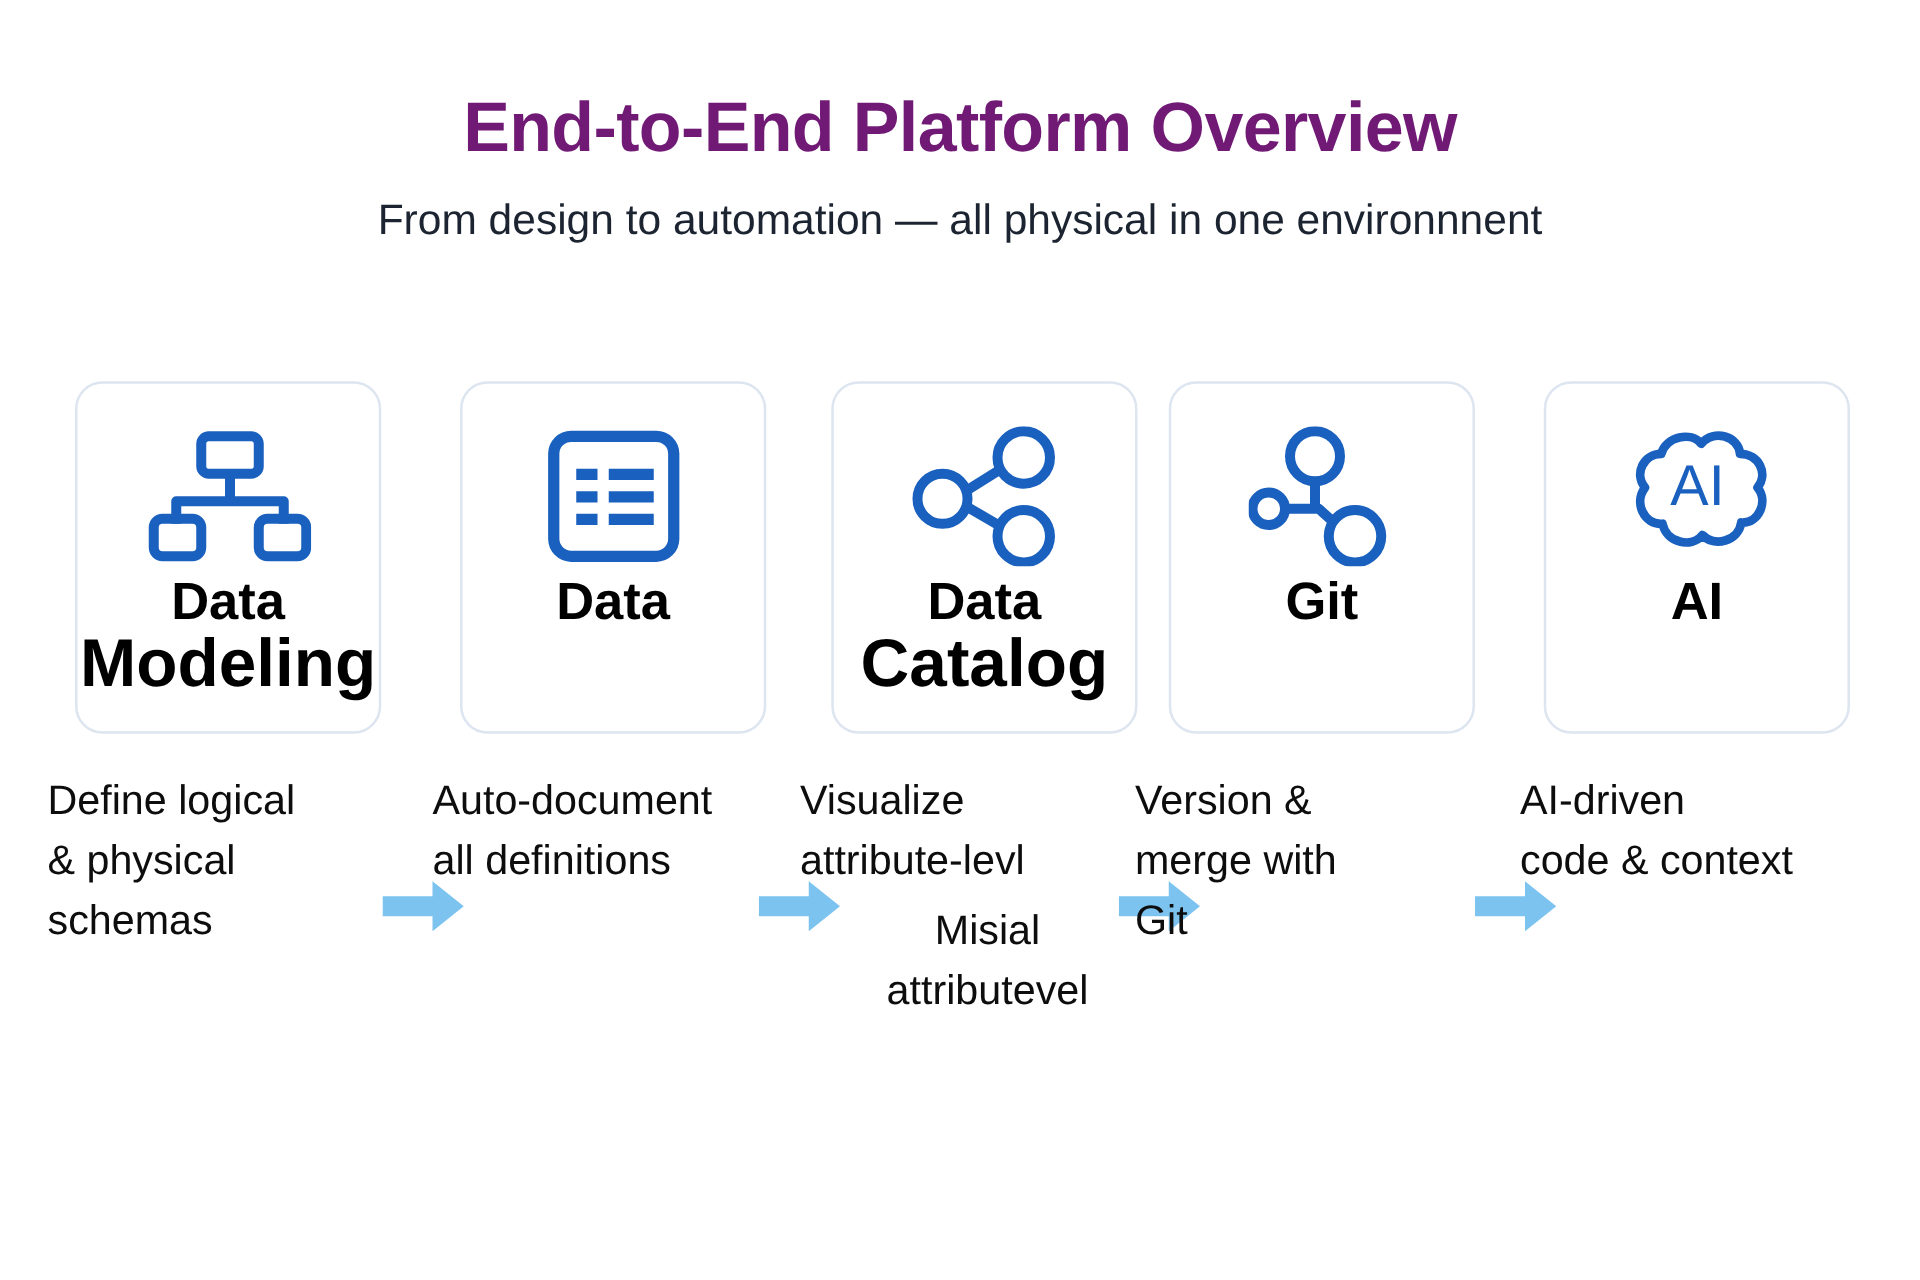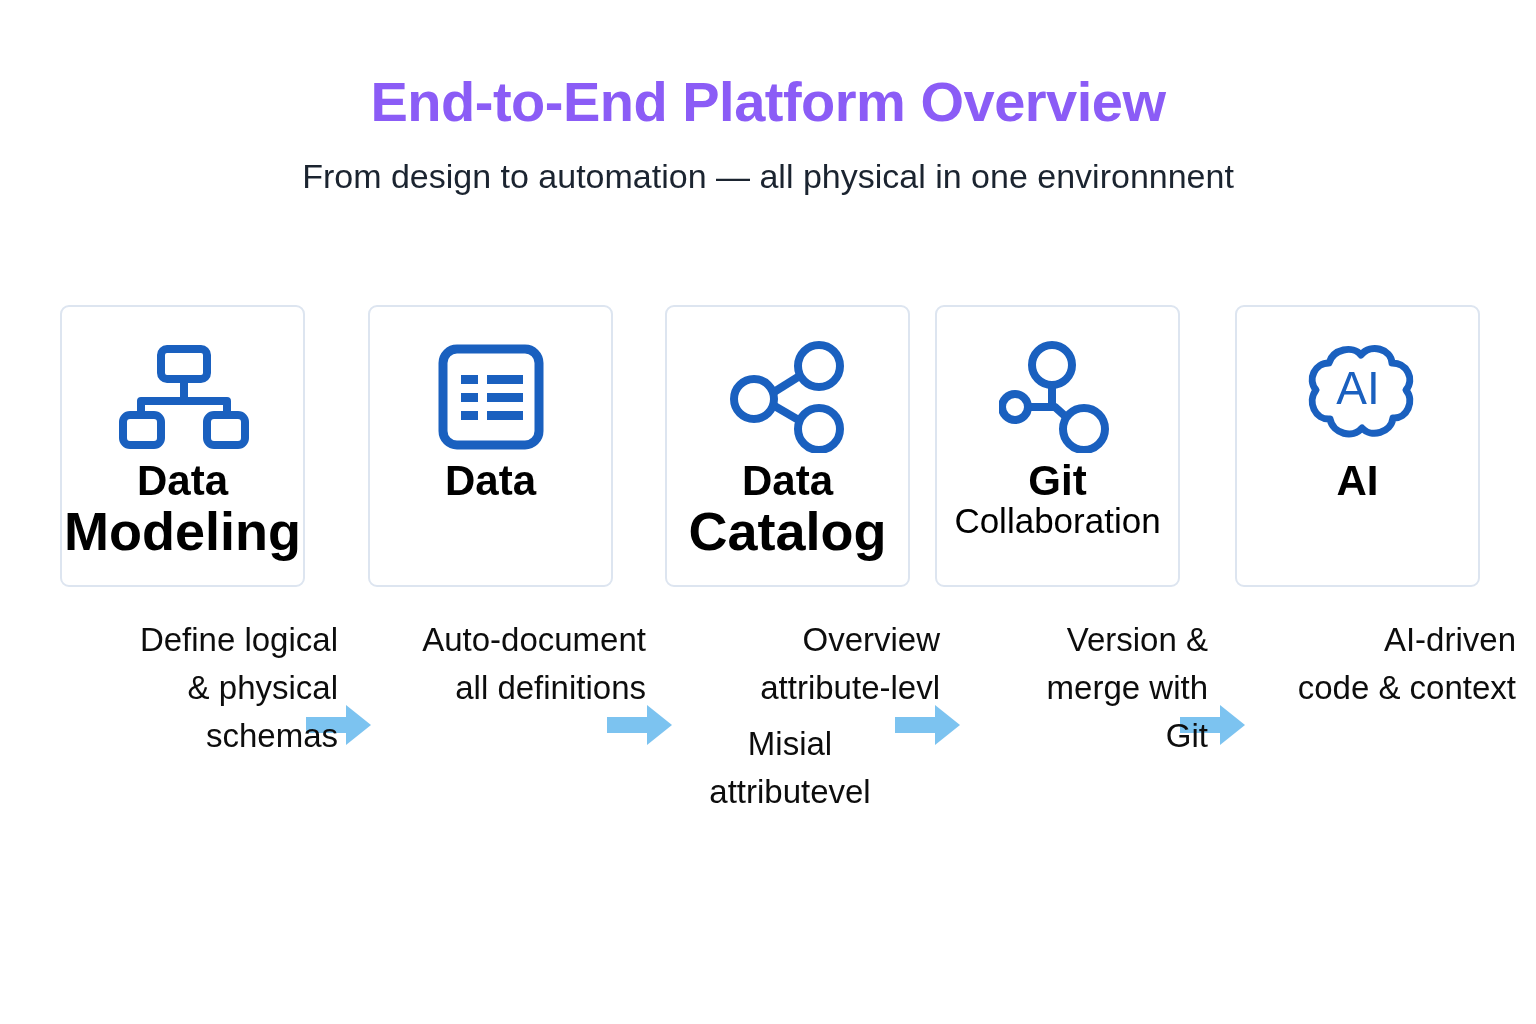--- a/index.html
+++ b/index.html
@@ -18,21 +18,21 @@
 
   
   .header {
     text-align: center;
     padding-top: 72px;
   }
   .page-title {
     font-size: 56px;
     font-weight: 700;
     letter-spacing: -0.5px;
-    color: #8b5cf6;
+    color: #701a75;
     margin: 0;
     line-height: 1.08;
   }
   .page-subtitle {
     font-size: 34px;
     font-weight: 400;
     color: #1b2430;
     margin: 26px 0 0 0;
     line-height: 1.1;
   }
@@ -46,21 +46,21 @@
     height: 285px;
   }
 
   .card {
     position: absolute;
     top: 0;
     width: 245px;
     height: 282px;
     box-sizing: border-box;
     border: 2px solid #dde5f0;
-    border-radius: 9px;
+    border-radius: 22px;
     background: #ffffff;
   }
   .card-inner {
     position: absolute;
     left: -14px;
     right: -14px;
     top: 34px;
     display: flex;
     flex-direction: column;
     align-items: center;
@@ -99,21 +99,21 @@
     position: absolute;
     top: 398px;
     width: 66px;
     height: 44px;
   }
 
   
   .caption {
     position: absolute;
     width: 300px;
-    text-align: right;
+    text-align: left;
     font-size: 33px;
     font-weight: 400;
     line-height: 1.46;
     color: #0d0d0d;
     white-space: pre-line;
   }
   .caption-extra {
     position: absolute;
     width: 300px;
     text-align: center;
@@ -195,21 +195,20 @@
         <svg width="118" height="112" viewBox="0 0 118 112" fill="none" aria-hidden="true">
           <path d="M53 34 V 66" stroke="#1a60bf" stroke-width="8"></path>
           <path d="M30 66 H 56 L 76 84" stroke="#1a60bf" stroke-width="8" fill="none" stroke-linejoin="round"></path>
           <circle cx="53" cy="24" r="20" stroke="#1a60bf" stroke-width="8" fill="#fff"></circle>
           <circle cx="16" cy="66" r="13" stroke="#1a60bf" stroke-width="8" fill="#fff"></circle>
           <circle cx="85" cy="88" r="21" stroke="#1a60bf" stroke-width="8" fill="#fff"></circle>
         </svg>
       </div>
       <div class="card-title">
         <span class="title-line1">Git</span>
-        <span class="title-line2 small">Collaboration</span>
       </div>
     </div>
   </div>
 
   <div class="card" style="left:1235px;">
     <div class="card-inner">
       <div class="icon-wrap">
         <svg width="126" height="112" viewBox="0 0 126 112" fill="none" aria-hidden="true">
           <path d="M34 22 C 38 8 58 4 66 14 C 76 2 96 8 97 22 C 112 22 120 38 111 49
                    C 120 60 112 78 98 77 C 96 92 76 97 67 87 C 58 98 38 93 35 78
@@ -243,21 +242,21 @@
       <path d="M0 14 H 40 V 2 L 65 22 L 40 42 V 30 H 0 Z" fill="#7cc3f0"></path>
     </svg>
   </div>
 </div>
 
 <div class="caption" style="left:38px;  top:616px;">Define logical
 &amp; physical
 schemas</div>
 <div class="caption" style="left:346px; top:616px;">Auto-document
 all definitions</div>
-<div class="caption" style="left:640px; top:616px;">Overview
+<div class="caption" style="left:640px; top:616px;">Visualize
 attribute-levl</div>
 <div class="caption-extra" style="left:640px; top:720px;text-align:center;">Misial
 attributevel</div>
 <div class="caption" style="left:908px; top:616px;">Version &amp;
 merge with
 Git</div>
 <div class="caption" style="left:1216px;top:616px;">AI-driven
 code &amp; context</div>
 
 </body></html>

